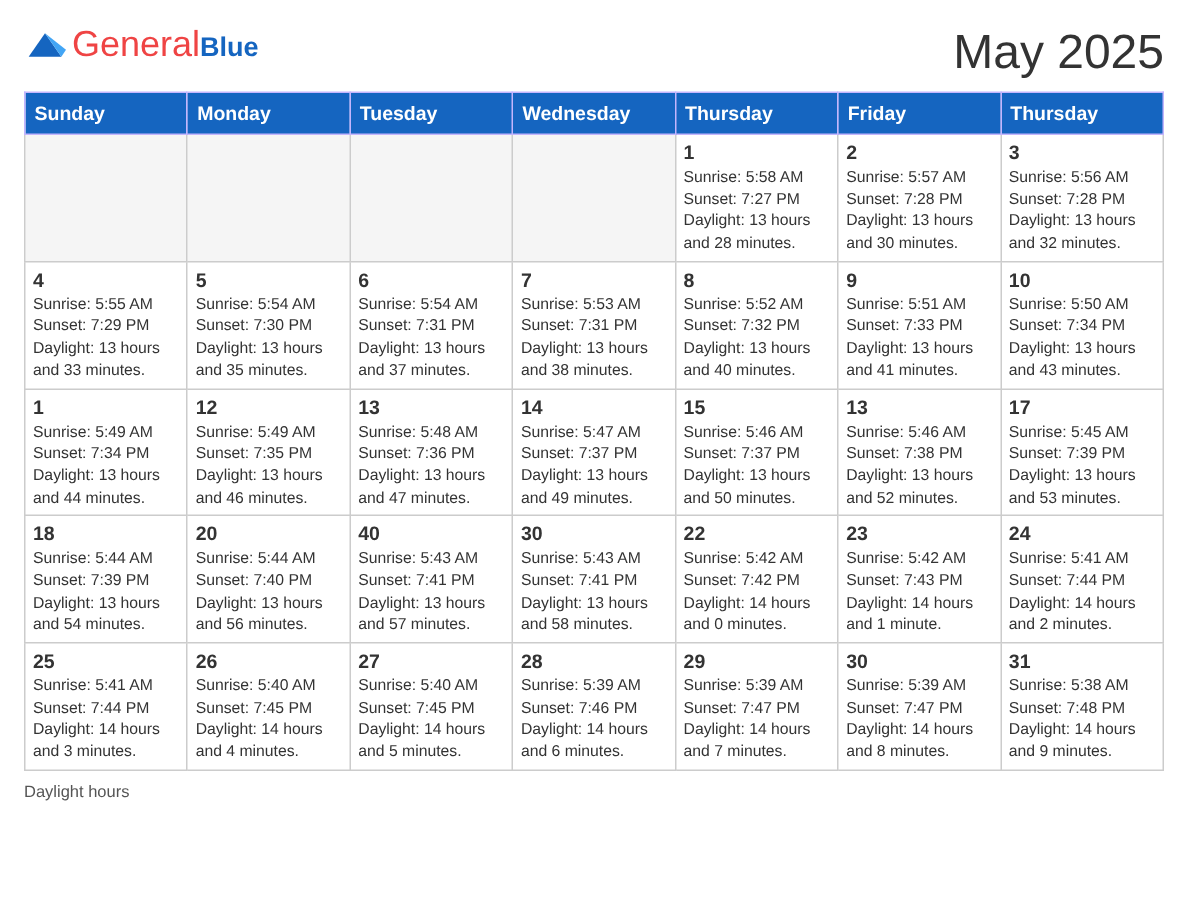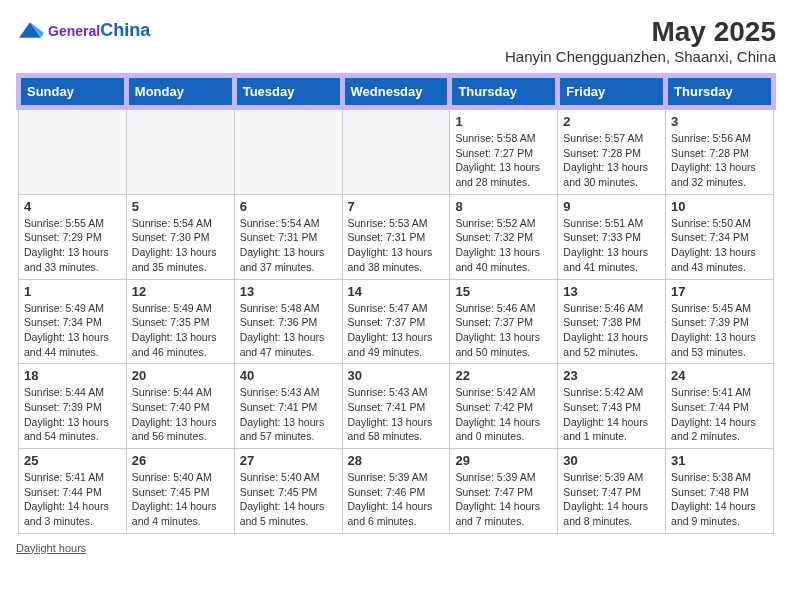--- a/index.html
+++ b/index.html
@@ -15,58 +15,58 @@
       justify-content: space-between;
       align-items: flex-start;
       margin-bottom: 8px;
     }
     .logo {
       display: flex;
       align-items: center;
       gap: 4px;
     }
     .logo-text-general {
-      font-size: 14px;
-      font-weight: bold;
-      color: #6d28d9;
+      font-size: 24px;
+      font-weight: normal;
+      color: #ef4444;
     }
     .logo-text-blue {
       font-size: 18px;
       font-weight: bold;
       color: #1565C0;
     }
     .logo-icon {
       width: 28px;
       height: 28px;
     }
     .title-block {
       text-align: right;
     }
     .month-title {
-      font-size: 28px;
-      font-weight: bold;
+      font-size: 32px;
+      font-weight: normal;
       color: #333;
       text-align: right;
     }
     .location-title {
       font-size: 15px;
       color: #333;
     }
     .calendar {
       width: 100%;
       border-collapse: collapse;
     }
     .calendar th {
       background-color: #1565C0;
       color: #fff;
       font-size: 13px;
       font-weight: bold;
       text-align: left;
       padding: 6px 6px;
-      border: 5px solid #c4b5fd;
+      border: 1px solid #c4b5fd;
     }
     .calendar td {
       vertical-align: top;
       border: 1px solid #ccc;
       padding: 4px 5px;
       width: 108px;
       min-height: 80px;
       font-size: 10.5px;
       color: #333;
       background: #fff;
@@ -81,39 +81,37 @@
       display: block;
     }
     .day-info {
       line-height: 1.4;
       font-size: 10.5px;
     }
     .footer-note {
       margin-top: 8px;
       font-size: 11px;
       color: #555;
-      text-decoration: underline;
     }
   </style>
 </head>
 <body>
 
 <div class="header">
   <div class="logo">
     <svg class="logo-icon" viewBox="0 0 36 36" xmlns="http://www.w3.org/2000/svg">
       <polygon points="4,28 18,8 32,28" fill="#1565C0"></polygon>
       <polygon points="18,8 32,28 36,22" fill="#42A5F5"></polygon>
     </svg>
     <span>
-      <span class="logo-text-general">General</span><span class="logo-text-blue">China</span>
+      <span class="logo-text-general">General</span><span class="logo-text-blue">Blue</span>
     </span>
   </div>
   <div class="title-block">
     <div class="month-title">May 2025</div>
-    <div class="location-title">Hanyin Chengguanzhen, Shaanxi, China</div>
   </div>
 </div>
 
 <table class="calendar">
   <thead>
     <tr>
     <th>Sunday</th>
         <th>Monday</th>
         <th>Tuesday</th>
         <th>Wednesday</th>

